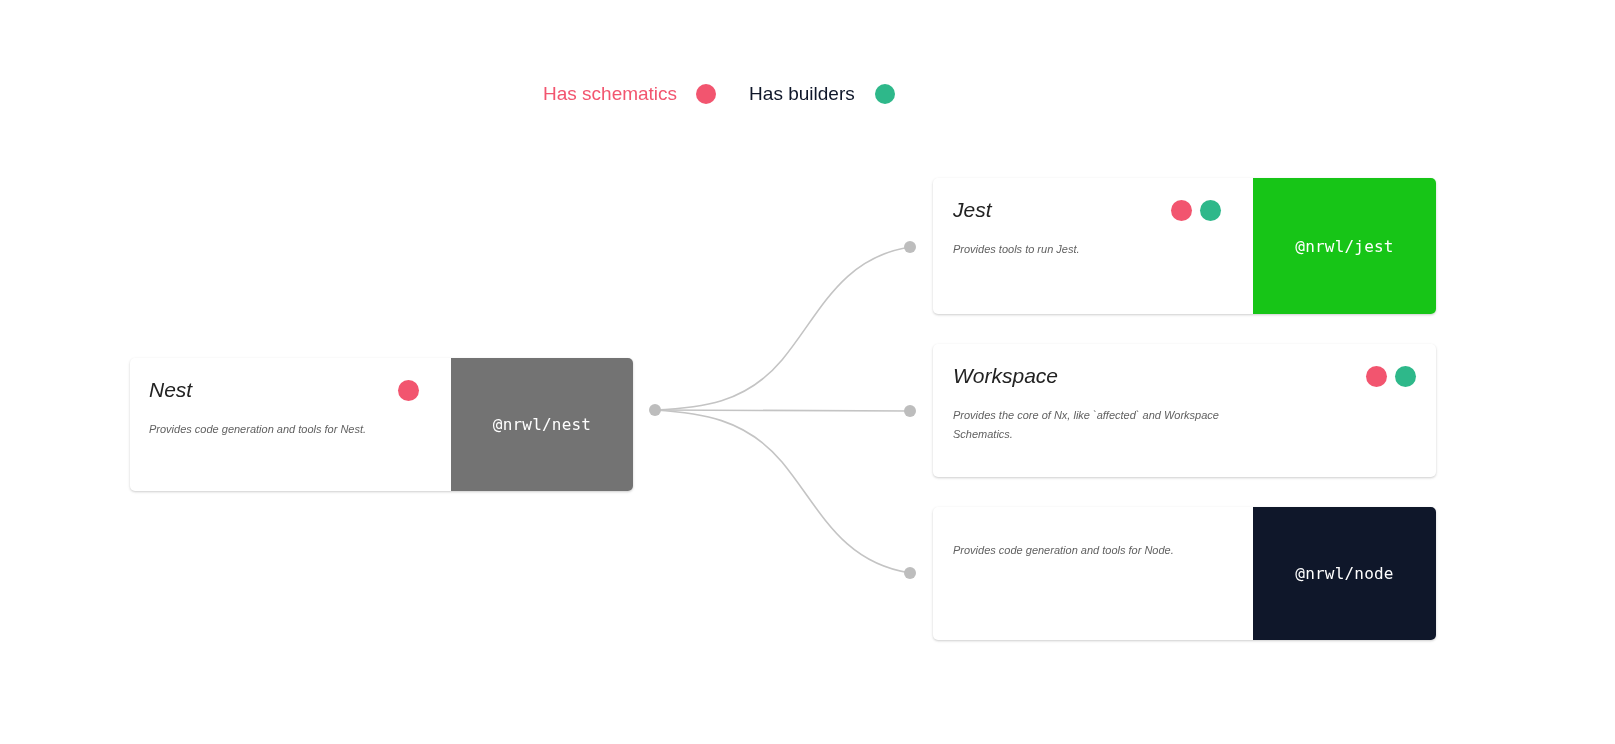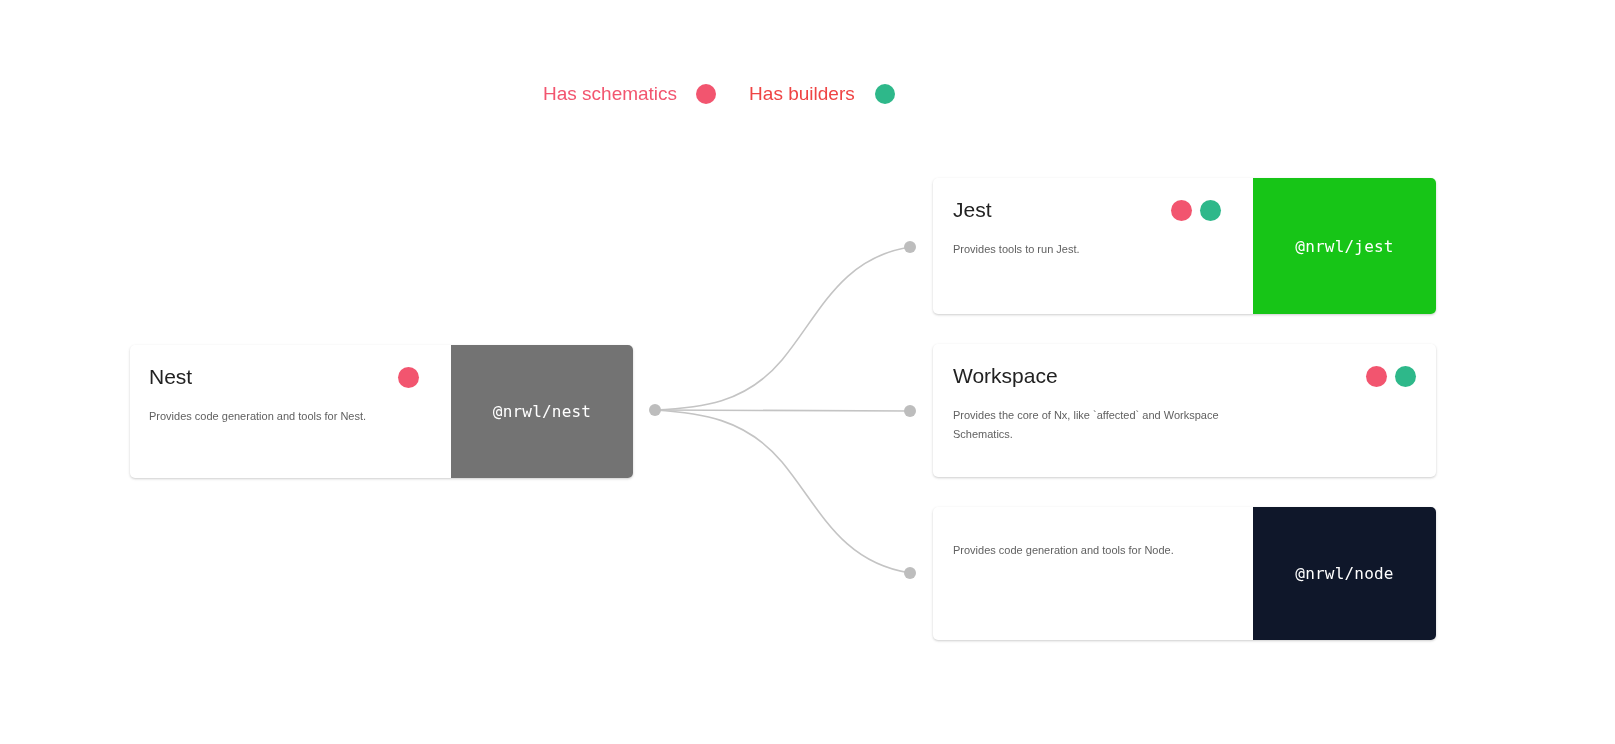--- a/index.html
+++ b/index.html
@@ -34,21 +34,21 @@
   .legend-group {
     display: flex;
     align-items: center;
   }
   .legend-label {
     font-size: 19px;
     line-height: 28px;
     white-space: nowrap;
   }
   .legend-label.schematics { color: #f2556f; }
-  .legend-label.builders   { color: #ef4444; }
+  .legend-label.builders   { color: #0f172a; }
   .legend-dot {
     width: 20px;
     height: 20px;
     border-radius: 50%;
     display: inline-block;
   }
   .legend-dot.schematics { background: #f2556f; margin-left: 19px; }
   .legend-dot.builders   { background: #2eb88a; margin-left: 20px; }
   .legend-gap { width: 33px; }
 
@@ -76,20 +76,21 @@
     box-shadow: 0 1px 3px rgba(0,0,0,0.13), 0 1px 2px rgba(0,0,0,0.08);
     overflow: hidden;
     display: flex;
     box-sizing: border-box;
   }
   .card-body {
     flex: 1 1 auto;
     position: relative;
     padding: 18px 20px 32px 20px;
     min-width: 0;
+    font-style: italic;
   }
   .card-header {
     display: flex;
     align-items: center;
     justify-content: space-between;
     gap: 10px;
   }
   .card-title {
     font-size: 21px;
     color: #222222;
@@ -125,21 +126,21 @@
     justify-content: center;
     color: #ffffff;
     font-family: "DejaVu Sans Mono", "Liberation Mono", monospace;
     font-size: 16px;
     letter-spacing: 0.2px;
     white-space: nowrap;
     margin-left: 12px;
   }
 
   
-  #card-nest      { left: 130px; top: 345px; width: 503px; height: 133px; }
+  #card-nest      { left: 130px; top: 358px; width: 503px; height: 133px; }
   #card-jest      { left: 933px; top: 178px; width: 503px; height: 136px; }
   #card-workspace { left: 933px; top: 344px; width: 503px; height: 133px; }
   #card-node      { left: 933px; top: 507px; width: 503px; height: 133px; }
 
   #card-nest .card-banner      { width: 182px; background: #737373; }
   #card-jest .card-banner      { width: 183px; background: #17c517; }
   #card-workspace .card-banner { width: 183px; background: #17315a; }
   #card-node .card-banner      { width: 183px; background: #0f172a; }
 
   #card-nest .card-body { padding-left: 19px; }

